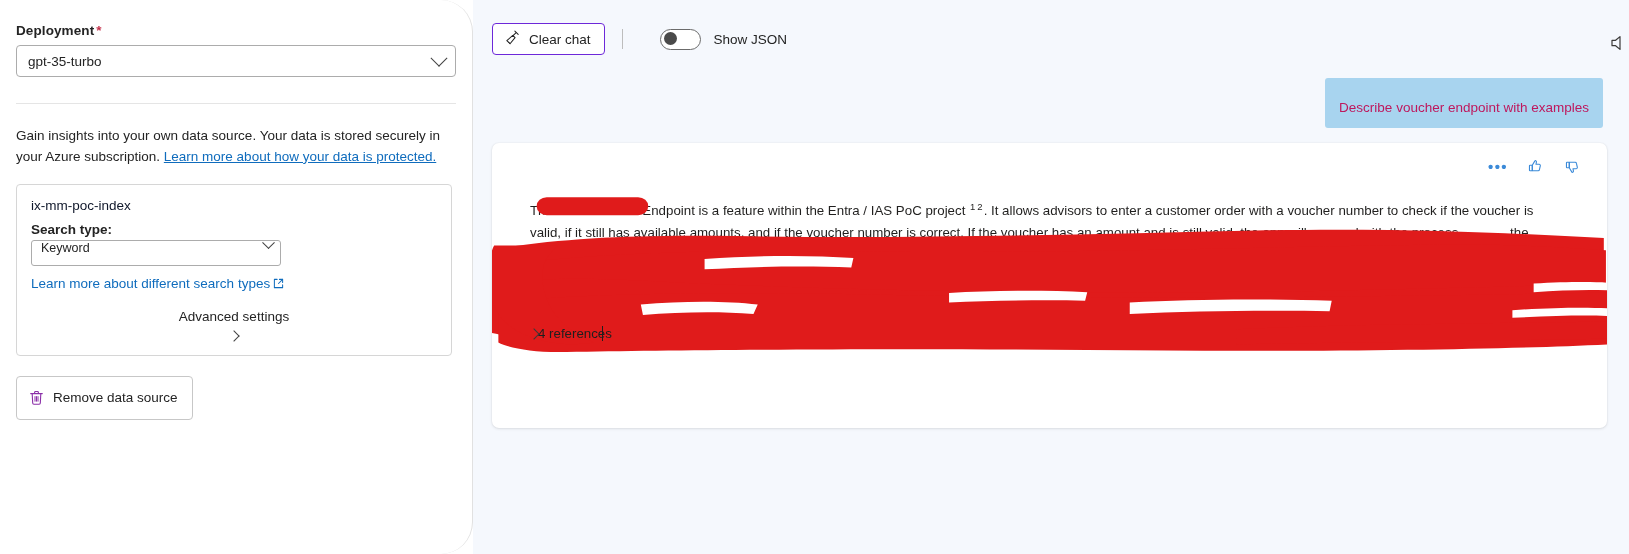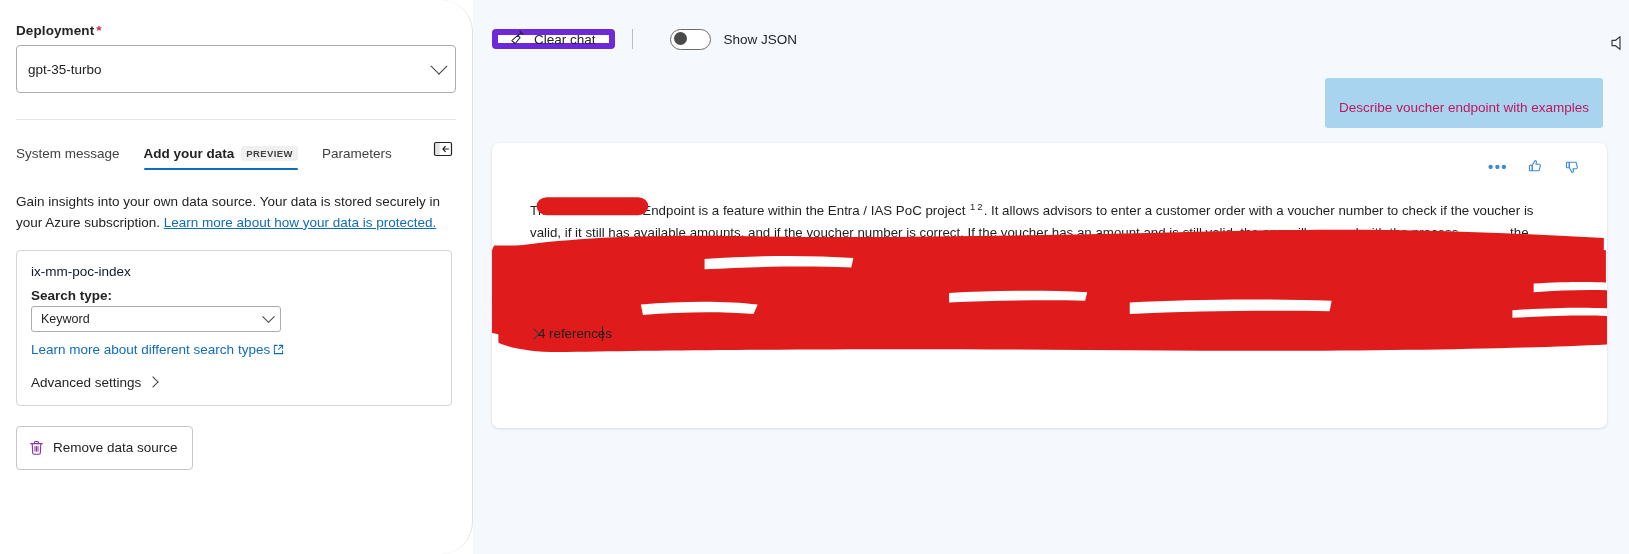--- a/index.html
+++ b/index.html
@@ -34,21 +34,21 @@
     font-size: 13.5px;
     font-weight: 700;
     color: #242424;
     margin-top: 23px;
     margin-bottom: 7px;
     letter-spacing: 0.1px;
   }
   .req-star { color: #c4314b; font-weight: 700; margin-left: 2px; }
 
   .dropdown {
-    height: 48px;
+    height: 32px;
     border: 1px solid #acacac;
     border-radius: 4px;
     background: #ffffff;
     display: flex;
     align-items: center;
     padding: 0 10px 0 11px;
     font-size: 13.5px;
     color: #242424;
     cursor: pointer;
     position: relative;
@@ -153,21 +153,21 @@
     gap: 8px;
     flex-wrap: wrap;
     margin-top: 3px;
   }
   .small-dropdown {
     width: 250px;
     height: 26px;
     border: 1px solid #acacac;
     border-radius: 3px;
     display: flex;
-    align-items: center;
+    align-items: flex-start;
     padding: 0 7px 0 9px;
     font-size: 12.5px;
     color: #242424;
     background: #fff;
     cursor: pointer;
   }
   .small-dropdown .val { flex: 1; }
   .small-dropdown .chev { width: 9px; height: 9px; border-width: 1.2px; }
   .inline-link {
     font-size: 13.5px;
@@ -182,20 +182,21 @@
     margin-left: 3px;
   }
   .adv-row {
     margin-top: 15px;
     font-size: 13.5px;
     color: #242424;
     display: flex;
     align-items: center;
     gap: 8px;
     cursor: pointer;
+    flex-direction: column;
   }
   .chev-right {
     width: 8px; height: 8px;
     border-right: 1.4px solid #424242;
     border-top: 1.4px solid #424242;
     transform: rotate(45deg);
     display: inline-block;
   }
 
   .remove-btn {
@@ -226,22 +227,22 @@
   }
   .toolbar {
     height: 78px;
     display: flex;
     align-items: center;
     padding: 0 20px 0 19px;
     gap: 0;
     position: relative;
   }
   .tool-btn {
-    height: 20px;
-    border: 6px solid #6d28d9;
+    height: 32px;
+    border: 1px solid #6d28d9;
     border-radius: 4px;
     background: #ffffff;
     display: inline-flex;
     align-items: center;
     gap: 8px;
     padding: 0 13px 0 11px;
     font-size: 13.5px;
     color: #242424;
     cursor: pointer;
     font-family: inherit;
@@ -394,40 +395,20 @@
       <span>Deployment</span><span class="req-star">*</span>
     </div>
 
     <div class="dropdown">
       <span class="val">gpt-35-turbo</span>
       <span class="chev"></span>
     </div>
 
     <div class="divider"></div>
 
-    <div class="tabs">
-      <div class="tab">
-        <span>System message</span>
-      </div>
-      <div class="tab active">
-        <span>Add your data</span>
-        <span class="preview-badge">PREVIEW</span>
-      </div>
-      <div class="tab">
-        <span>Parameters</span>
-      </div>
-      <div class="panel-toggle-btn">
-        <svg width="22" height="18" viewBox="0 0 22 18" fill="none">
-          <rect x="2.5" y="2.5" width="17" height="13" rx="1.5" stroke="#242424" stroke-width="1.2"></rect>
-          <rect x="2.5" y="2.5" width="5.2" height="13" fill="#242424" fill-opacity="0.12"></rect>
-          <path d="M16.5 9h-5" stroke="#242424" stroke-width="1.2" stroke-linecap="round"></path>
-          <path d="M13.3 6.4L11 9l2.3 2.6" stroke="#242424" stroke-width="1.2" stroke-linecap="round" stroke-linejoin="round"></path>
-        </svg>
-      </div>
-    </div>
 
     <div class="desc">
       <span>Gain insights into your own data source. Your data is stored securely in your Azure subscription. </span><span class="link">Learn more about how your data is protected.</span>
     </div>
 
     <div class="card">
       <div class="card-value">ix-mm-poc-index</div>
 
       <div class="card-label">Search type:</div>
       <div class="searchtype-row">

